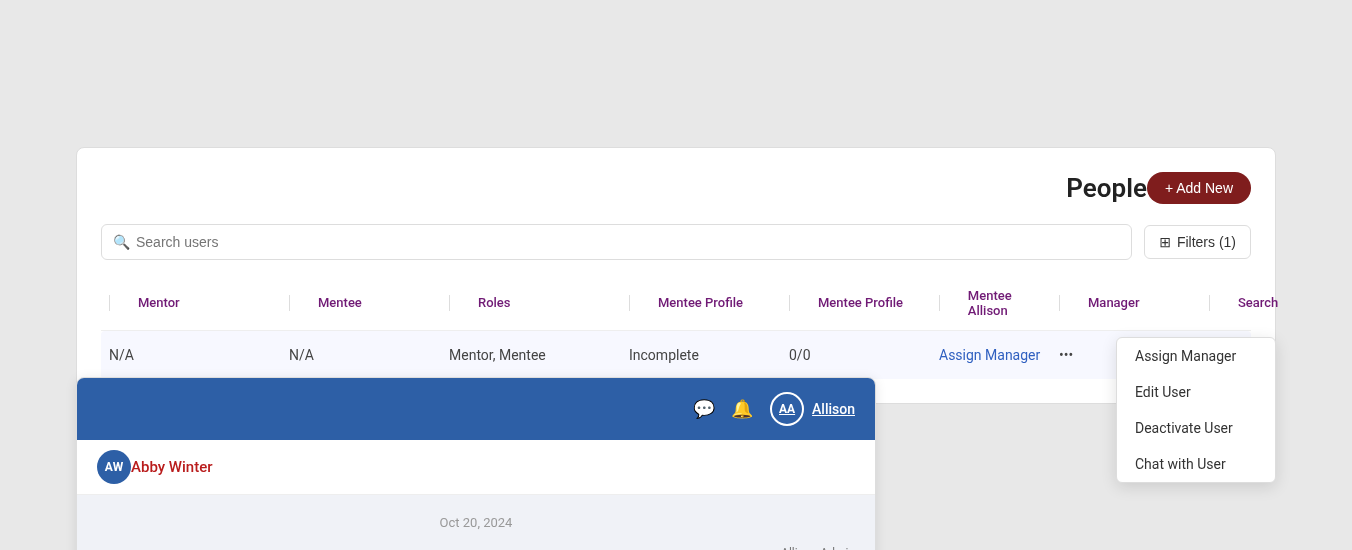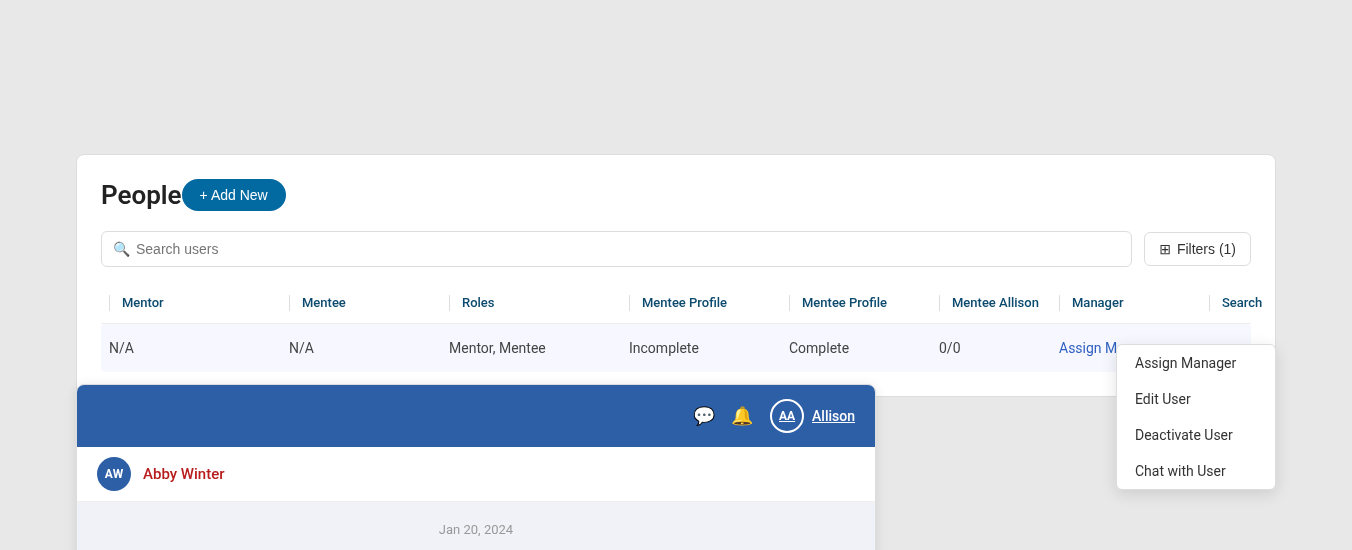--- a/index.html
+++ b/index.html
@@ -23,33 +23,33 @@
     .people-panel {
       background: #fff;
       border-radius: 8px;
       border: 1px solid #ddd;
       padding: 24px;
       width: 100%;
     }
 
     .people-header {
       display: flex;
-      justify-content: flex-start;
+      justify-content: flex-end;
       align-items: center;
       margin-bottom: 20px;
     }
 
     .people-title {
       font-size: 26px;
       font-weight: 600;
       color: #222;
     }
 
     .add-new-btn {
-      background: #0369a1;
+      background: #7f1d1d;
       color: #fff;
       border: none;
       border-radius: 20px;
       padding: 8px 18px;
       font-size: 14px;
       font-weight: 500;
       cursor: pointer;
       display: flex;
       align-items: center;
       gap: 6px;
@@ -107,25 +107,25 @@
 
     .table-header {
       display: grid;
       grid-template-columns: 180px 160px 180px 160px 150px 120px 150px 100px;
       border-bottom: 1px solid #eee;
       padding: 8px 0;
     }
 
     .th {
       font-size: 13px;
-      color: #0c4a6e;
+      color: #701a75;
       font-weight: 500;
       display: flex;
       align-items: center;
-      gap: 6px;
+      gap: 22px;
       padding: 4px 8px;
     }
 
     .th-separator {
       width: 1px;
       height: 16px;
       background: #ddd;
       margin-right: 6px;
     }
 
@@ -211,21 +211,20 @@
 
     .chat-body {
       background: #f0f2f7;
       padding: 20px;
       min-height: 220px;
     }
 
     .chat-contact-row {
       display: flex;
       align-items: center;
-      gap: 12px;
       padding: 10px 20px;
       background: #fff;
       border-bottom: 1px solid #eee;
     }
 
     .contact-name {
       font-size: 15px;
       font-weight: 500;
       color: #b91c1c;
     }
@@ -322,21 +321,20 @@
             <span class="th-separator"></span>
             <span>Search</span>
           </div>
       </div>
 
       <div class="table-row">
         <div class="td">N/A</div>
         <div class="td">N/A</div>
         <div class="td">Mentor, Mentee</div>
         <div class="td">Incomplete</div>
-        <div class="td">Complete</div>
         <div class="td">0/0</div>
         <div class="td link">Assign Manager</div>
         <div class="td">
           <span>•••</span>
         </div>
       </div>
     </div>
   </div>
 
   <div class="dropdown-menu">
@@ -358,21 +356,21 @@
         <span>Allison</span>
       </div>
     </div>
 
     <div class="chat-contact-row">
       <div class="avatar-circle avatar-aw">AW</div>
       <span class="contact-name">Abby Winter</span>
     </div>
 
     <div class="chat-body">
-      <div class="date-divider">Jan 20, 2024</div>
+      <div class="date-divider">Oct 20, 2024</div>
 
       <div class="message-meta">Allison Admin</div>
 
     </div>
 
   </div>
 
 </div>
 
 </body></html>

